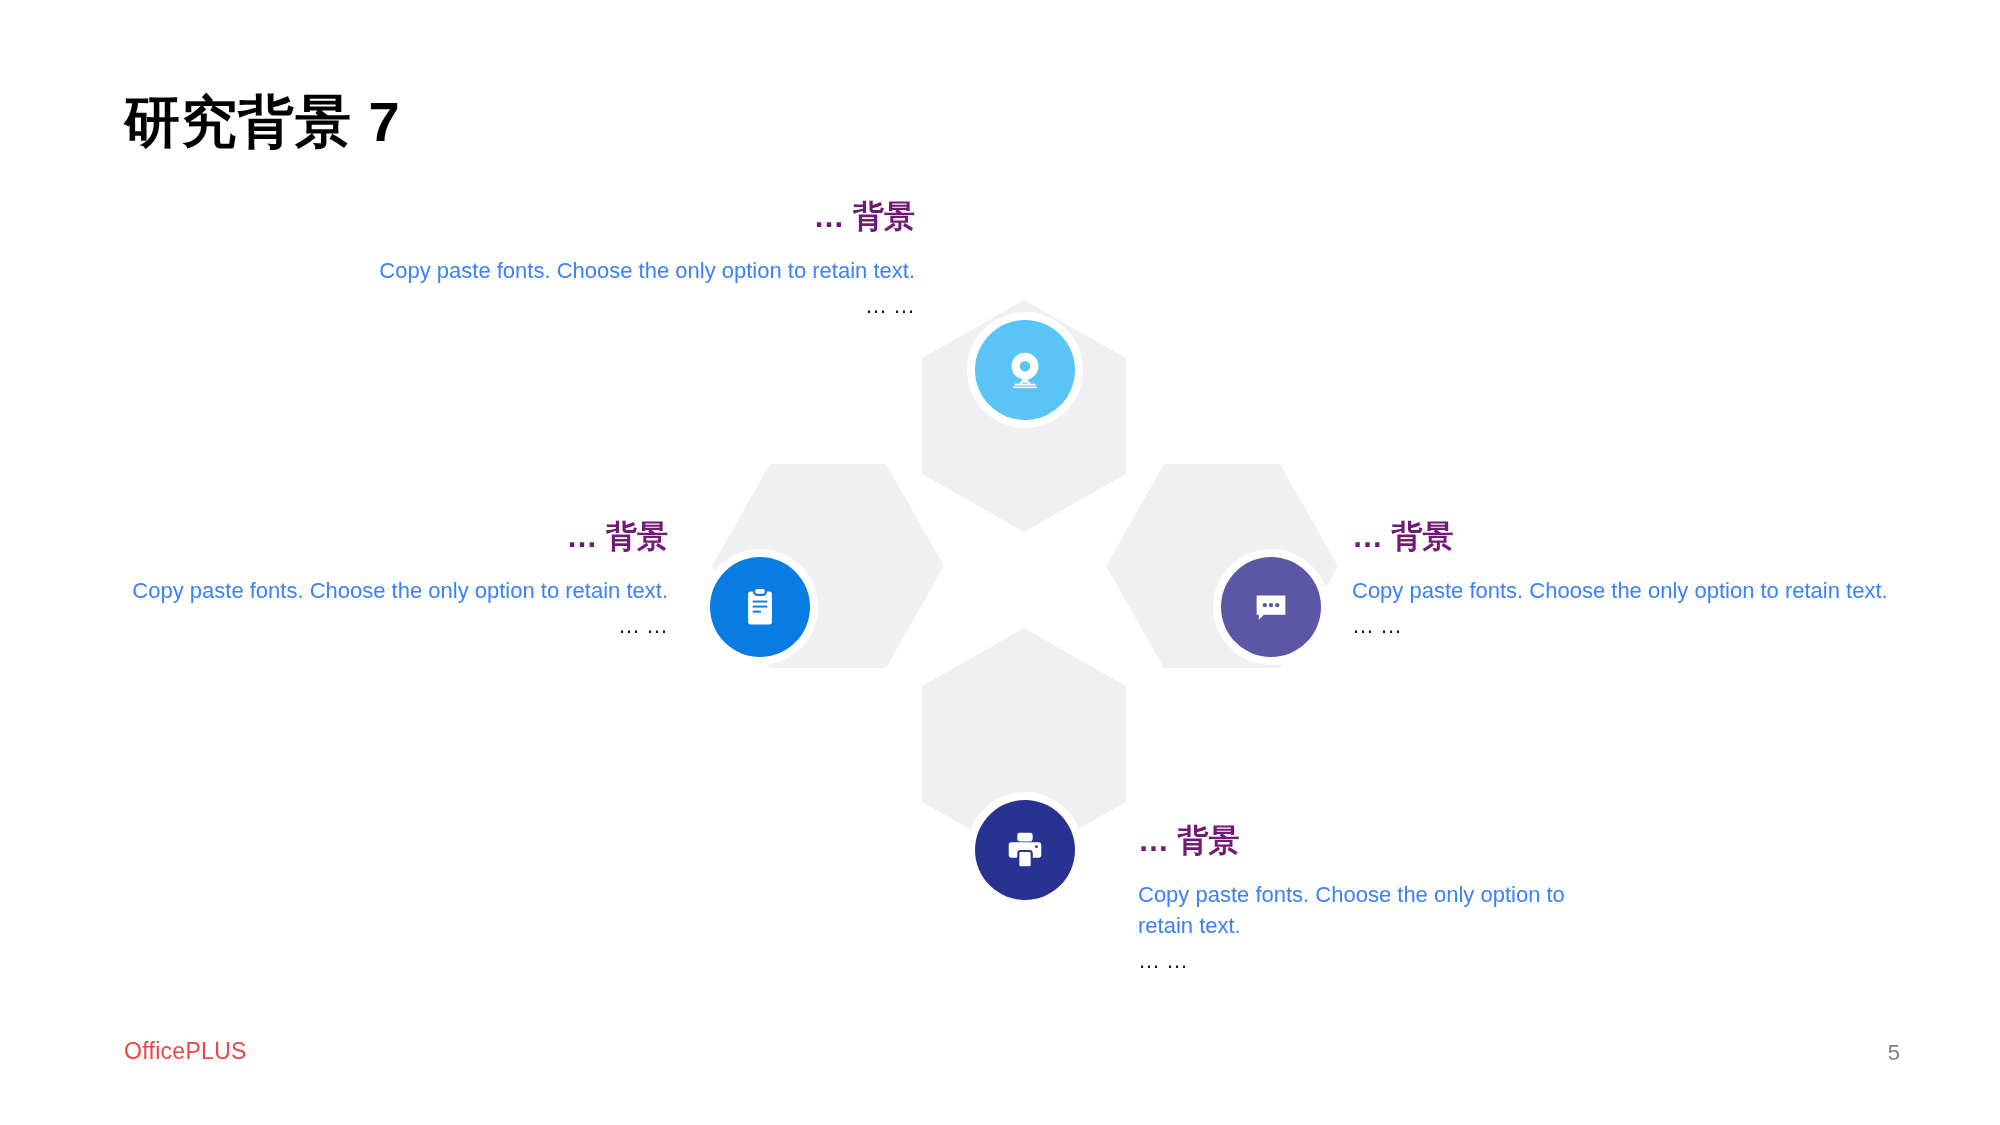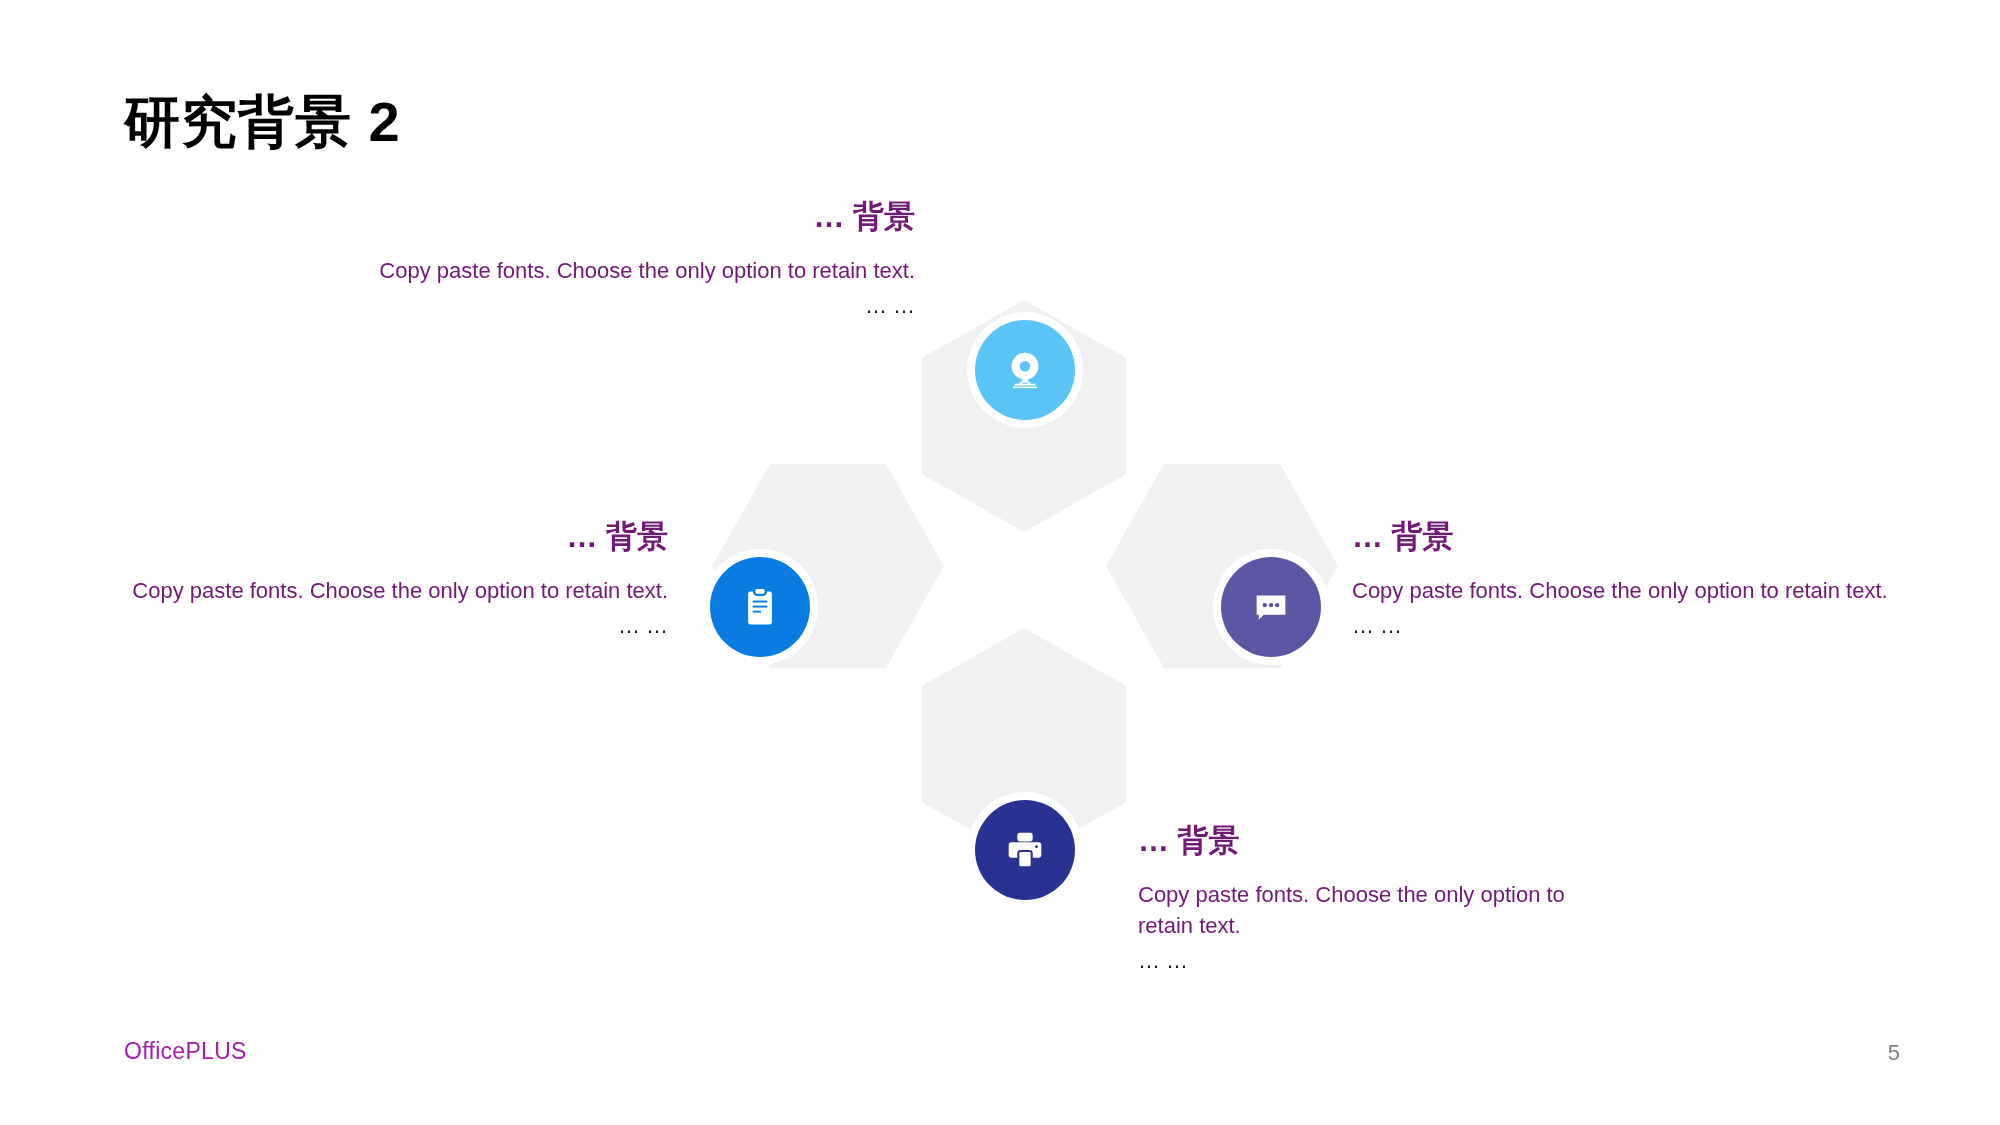--- a/index.html
+++ b/index.html
@@ -103,21 +103,21 @@
   .block .b-head {
     font-size: 31px;
     font-weight: bold;
     color: #701a75;
     line-height: 1.25;
     margin-bottom: 18px;
     white-space: nowrap;
   }
   .block .b-body {
     font-size: 22px;
-    color: #701a75;
+    color: #3b82f6;
     line-height: 1.42;
   }
   .block .b-dots {
     font-size: 22px;
     color: #1a1a1a;
     line-height: 1.42;
     margin-top: 4px;
   }
 
   .block.align-right { text-align: right; }
@@ -143,38 +143,38 @@
     top: 822px;
     width: 470px;
   }
 
   
   .footer-brand {
     position: absolute;
     left: 124px;
     top: 1038px;
     font-size: 23px;
-    color: #a21caf;
+    color: #ef4444;
     letter-spacing: 0.3px;
     text-align: right;
   }
   .footer-page {
     position: absolute;
     left: 1860px;
     top: 1040px;
     width: 40px;
     text-align: right;
     font-size: 22px;
     color: #7f7f7f;
   }
 </style>
 </head>
 <body>
 
-<div class="slide-title">研究背景 2</div>
+<div class="slide-title">研究背景 7</div>
 
 <div class="diagram">
   <div class="hex vert top"></div>
   <div class="hex horiz left"></div>
   <div class="hex horiz right"></div>
   <div class="hex vert bottom"></div>
 </div>
 
 <div class="icon-circle circle-top">
   <span>

